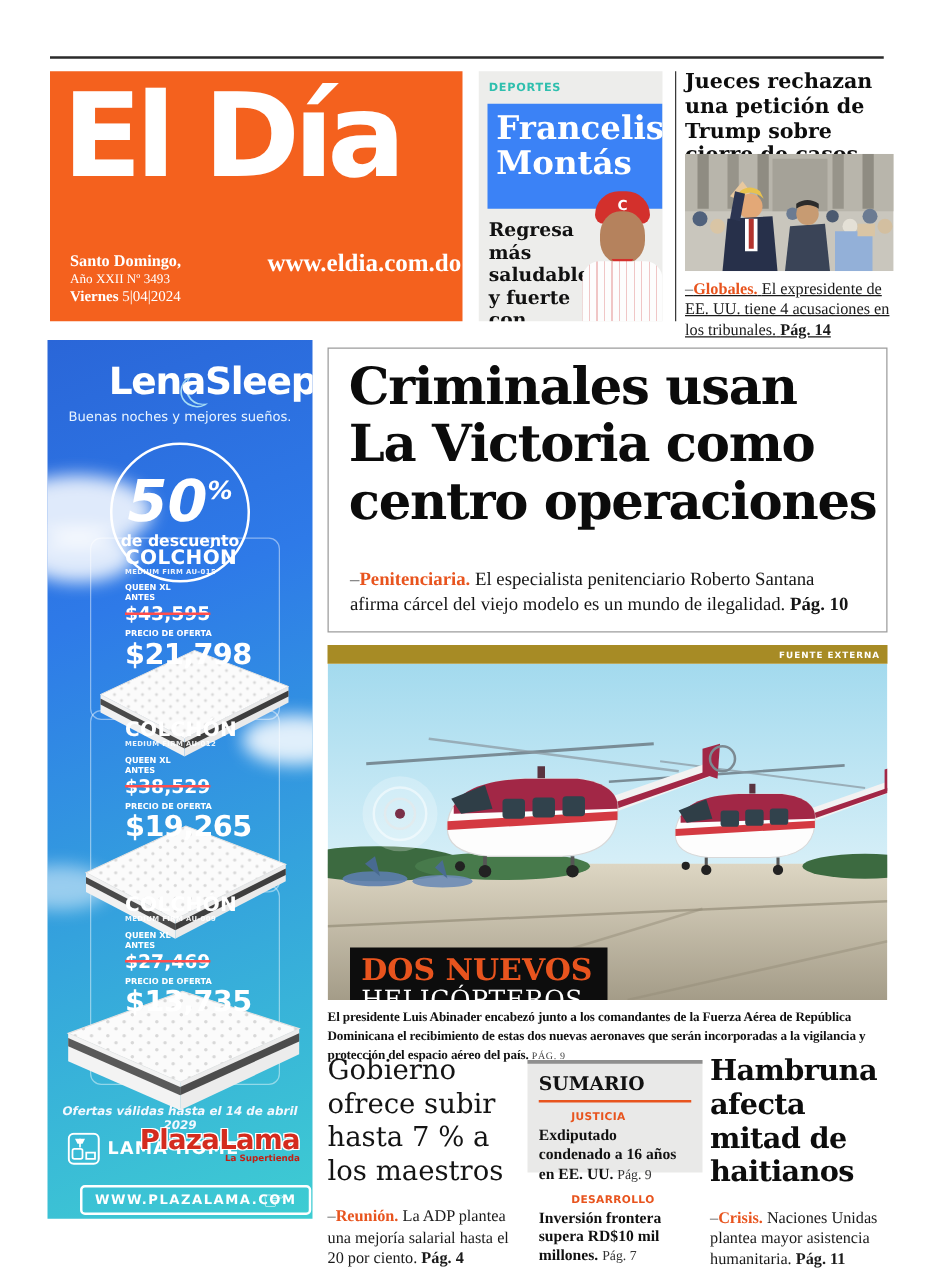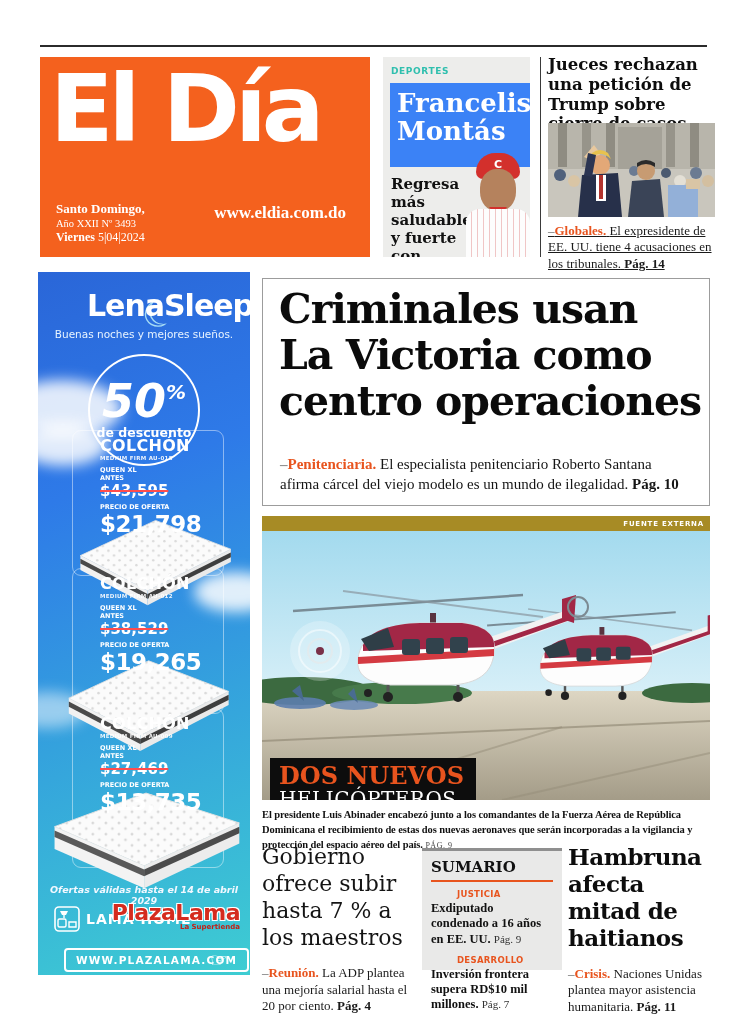--- a/index.html
+++ b/index.html
@@ -14,21 +14,21 @@
 
   
   .masthead { left: 40px; top: 57px; width: 330px; height: 200px; background: #F4611E; color: #fff; }
   .mast-logo { position: absolute; left: 10px; top: -2px; font-family: "DejaVu Sans", sans-serif;
                font-weight: 800; font-size: 93px; letter-spacing: -5px; color: #fff; }
   .mast-info { position: absolute; left: 16px; bottom: 12px; line-height: 1.25; }
   .mast-city { font-weight: bold; font-size: 13px; }
   .mast-ed   { font-size: 10.5px; }
   .mast-date { font-size: 12px; }
   .mast-date b { font-weight: bold; }
-  .mast-site { position: absolute; right: 24px; bottom: 34px; font-weight: bold; font-size: 17px; }
+  .mast-site { position: absolute; right: 1px; bottom: 34px; font-weight: bold; font-size: 20px; }
 
   
   .sports { left: 383px; top: 57px; width: 147px; height: 200px; background: #ededeb; overflow: hidden; }
   .sp-kicker { position: absolute; left: 8px; top: 9px; color: #2FBFAE;
                font: bold 9px "DejaVu Sans", sans-serif; letter-spacing: .6px; }
   .sp-box { position: absolute; left: 7px; top: 26px; right: 0; height: 84px; background: #3b82f6;
             color: #fff; font-family: "DejaVu Serif", serif; font-weight: bold;
             font-size: 26px; line-height: 1.08; padding: 6px 0 0 7px; }
   .sp-teaser { position: absolute; left: 8px; top: 118px; width: 86px; color: #111;
                font-family: "DejaVu Serif", serif; font-weight: bold; font-size: 15px; line-height: 1.2; }
@@ -57,33 +57,33 @@
   .lead { left: 262px; top: 278px; width: 448px; height: 228px; border: 1px solid #9c9c9c; padding: 8px 0 0 16px; }
   .lead-h { font-family: "DejaVu Serif", serif; font-weight: bold; font-size: 41px;
             line-height: 1.12; color: #0b0b0b; letter-spacing: -1px; }
   .lead-teaser { position: absolute; left: 17px; top: 176px; width: 414px; font-size: 15px; line-height: 1.3; color: #151515; }
 
   
   .figure { left: 262px; top: 516px; width: 448px; height: 284px; }
   .credit-bar { height: 15px; background: #A78B25; color: #fff; text-align: right;
                 font: bold 7px "DejaVu Sans", sans-serif; letter-spacing: .8px; padding: 4px 6px 0 0; }
   .photo { position: relative; width: 448px; height: 269px; overflow: hidden; }
-  .overlay-box { position: absolute; left: 8px; top: 227px; background: #0d0d0d; padding: 5px 12px 6px 9px; }
+  .overlay-box { position: absolute; left: 18px; top: 227px; background: #0d0d0d; padding: 5px 12px 6px 9px; }
   .ov1 { color: #E8541E; font-family: "DejaVu Serif", serif; font-weight: bold; font-size: 24px; line-height: 1.05; }
   .ov2 { color: #fff; font-family: "DejaVu Serif", serif; font-size: 20px; line-height: 1.1; letter-spacing: .5px; }
   .caption { left: 262px; top: 807px; width: 448px; font-weight: bold; font-size: 10.5px;
              line-height: 1.45; color: #111; letter-spacing: -0.1px; }
   .caption .pg-small { font-weight: normal; font-size: 8px; color: #444; letter-spacing: .5px; }
 
   
   .teachers { left: 262px; top: 843px; width: 152px; }
   .t-head { font-family: "DejaVu Serif", serif; font-size: 22px; line-height: 1.23; color: #141414; }
   .t-teaser { margin-top: 14px; font-size: 13px; line-height: 1.28; color: #1a1a1a; }
 
-  .sumario { left: 422px; top: 848px; width: 140px; height: 122px; background: #e9e9e8;
+  .sumario { left: 422px; top: 848px; width: 140px; height: 90px; background: #e9e9e8;
              border-top: 3px solid #8f8f8f; padding: 7px 9px 0 9px; }
   .sum-title { font-family: "DejaVu Serif", serif; font-weight: bold; font-size: 15px; color: #111; }
   .sum-rule { height: 2px; background: #E8541E; margin: 4px 0 7px 0; }
   .sum-kicker { color: #E8541E; font: bold 8.5px "DejaVu Sans", sans-serif; letter-spacing: .3px; margin-bottom: 2px; padding-left: 26px; }
   .sum-text { font-weight: bold; font-size: 12.5px; line-height: 1.22; color: #111; margin-bottom: 8px; }
   .sum-page { font-weight: normal; font-size: 11px; color: #333; }
 
   .haiti { left: 568px; top: 843px; width: 147px; }
   .h-head { font-family: "DejaVu Serif", serif; font-weight: bold; font-size: 23px; line-height: 1.18;
             color: #0d0d0d; letter-spacing: -0.5px; }

